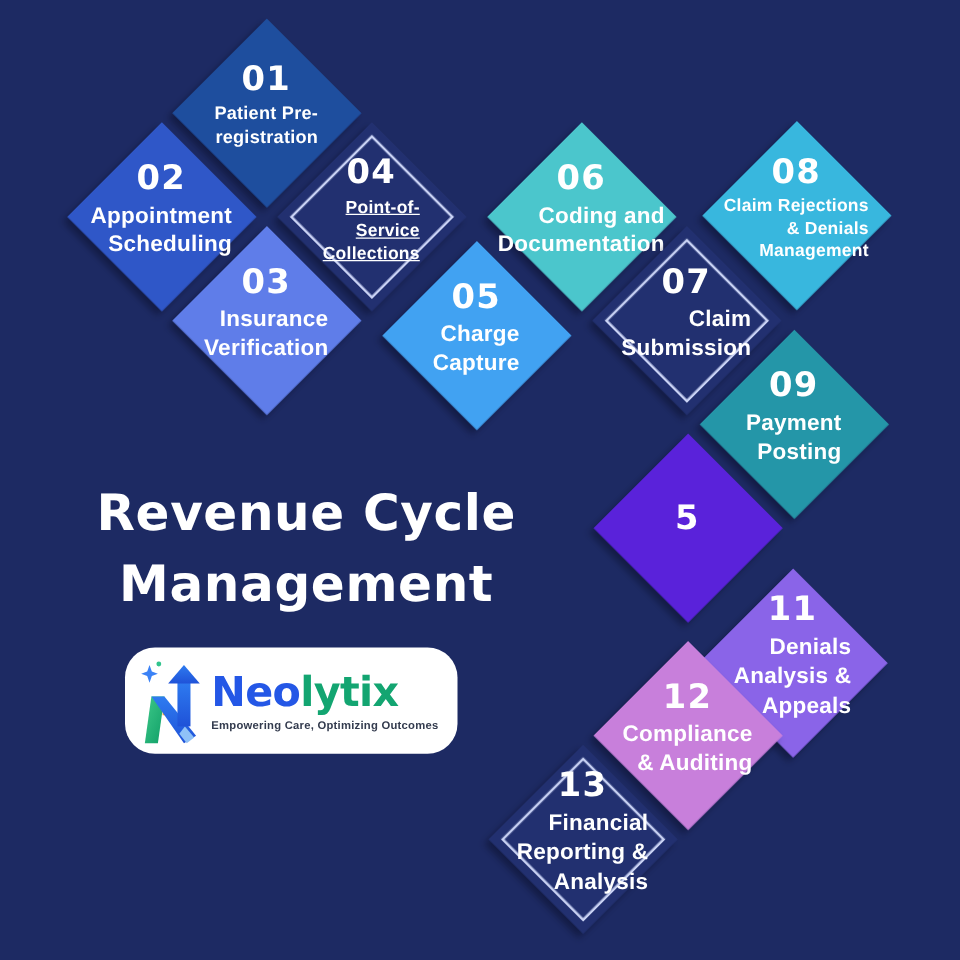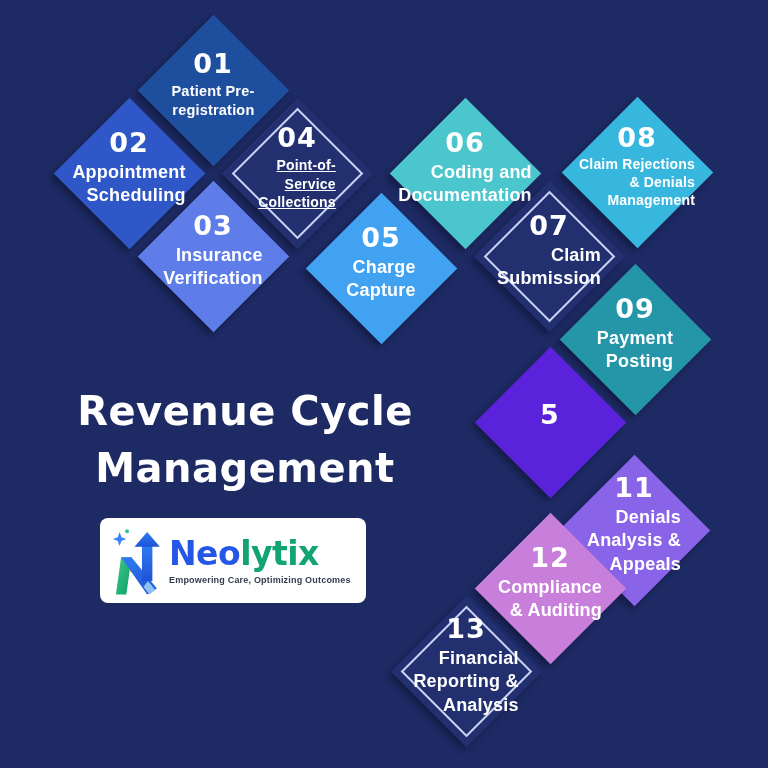--- a/index.html
+++ b/index.html
@@ -54,21 +54,21 @@
   .title{
     position:absolute;left:20px;top:383px;width:450px;
     text-align:center;color:var(--text);
     font-family:"DejaVu Sans", sans-serif;
     font-weight:bold;font-size:40px;line-height:1.42;
     white-space:pre-line;letter-spacing:.5px;
   }
   
   .logo-card{
     position:absolute;left:100px;top:518px;width:266px;height:85px;
-    background:#ffffff;border-radius:8px;
+    background:#ffffff;border-radius:24px;
     display:flex;align-items:center;gap:9px;padding:0 12px;
   }
   .logo-mark{flex:0 0 auto;}
   .logo-text{display:flex;flex-direction:column;align-items:flex-start;}
   .wordmark{
     font-family:"DejaVu Sans", sans-serif;
     font-weight:bold;font-size:33px;line-height:1;letter-spacing:-0.5px;
   }
   .wordmark .blue{color:var(--brand-blue,#2457e6);}
   .wordmark .green{color:var(--brand-green,#13a571);}

